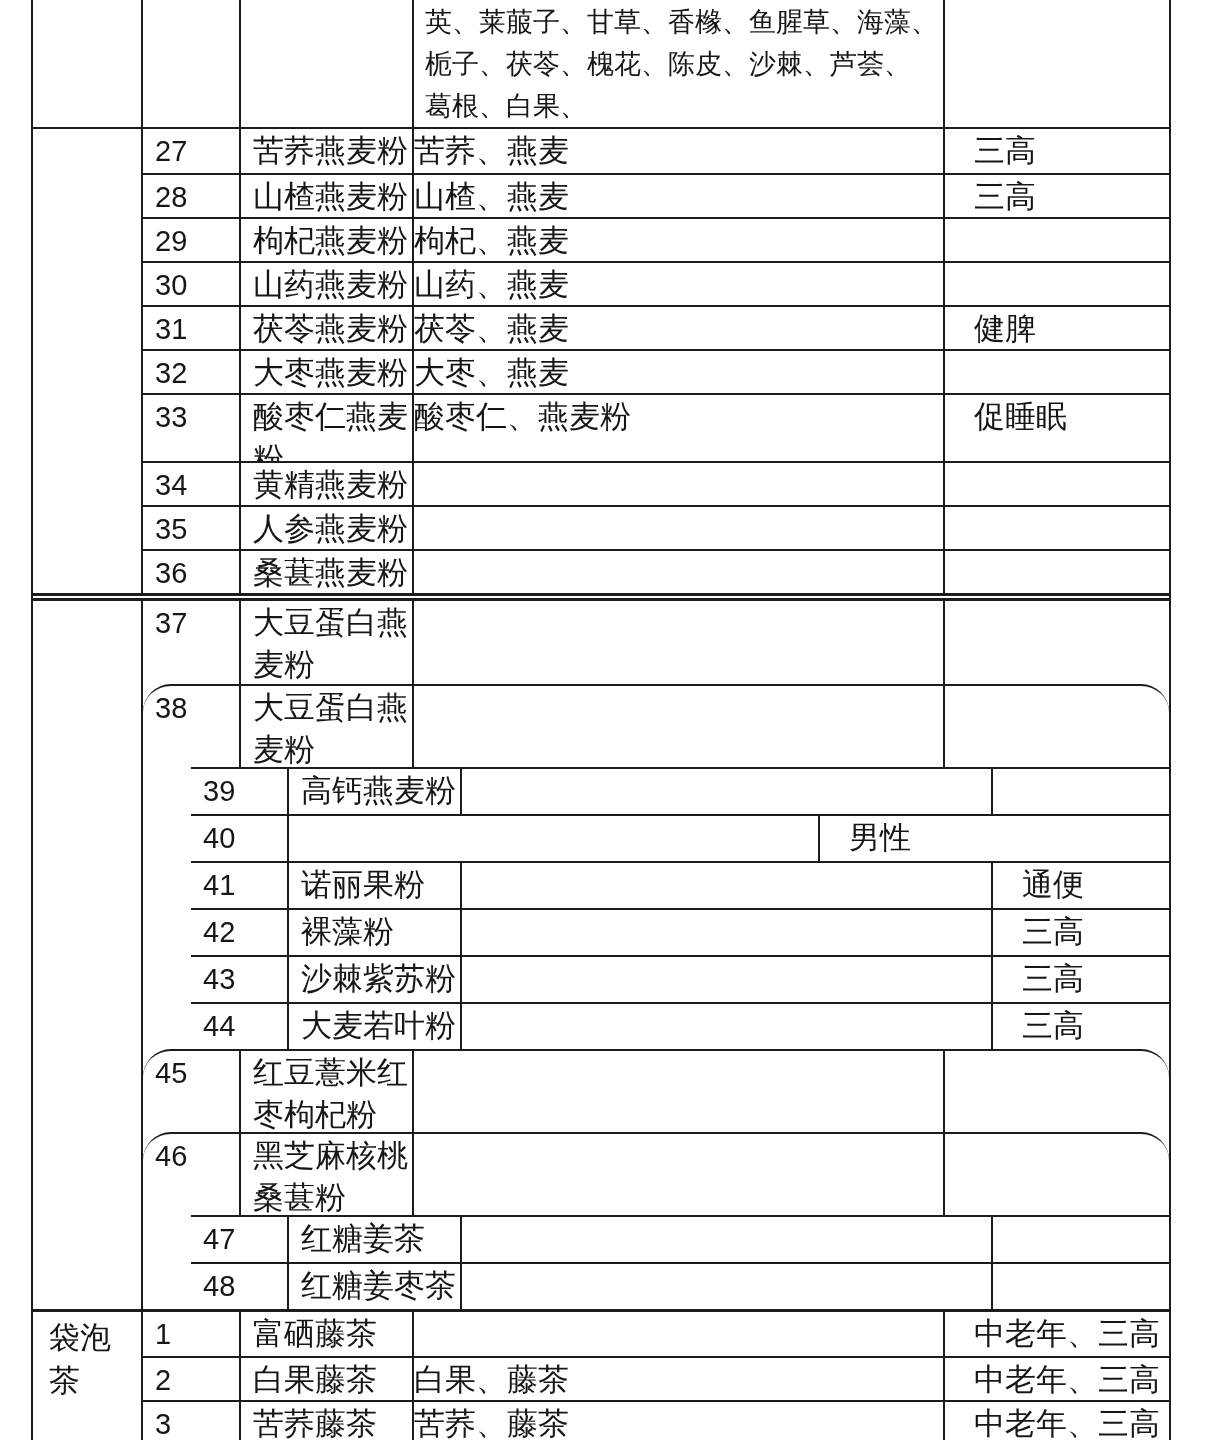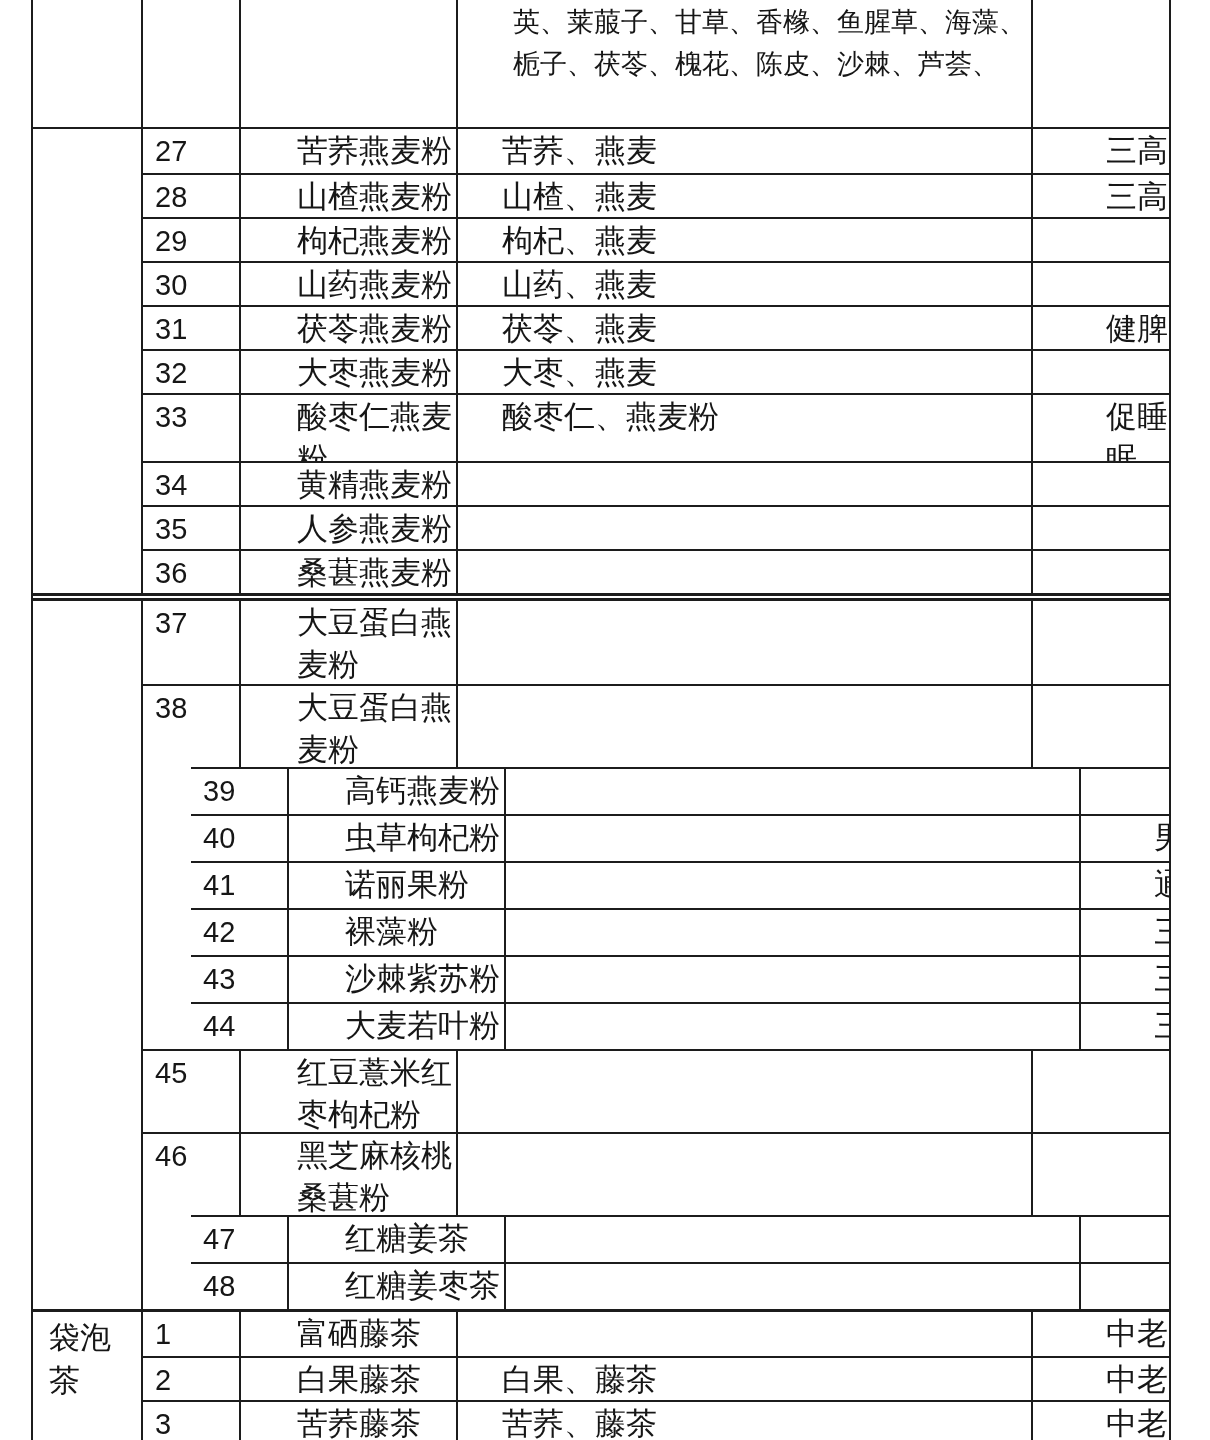--- a/index.html
+++ b/index.html
@@ -38,27 +38,26 @@
     line-height: 43px;
     word-break: break-all;
   }
   .rows { flex: 1 1 auto; min-width: 0; }
 
   .row {
     display: flex;
     box-sizing: border-box;
     height: 44px;
     overflow: hidden;
-    gap: 44px;
   }
   .row + .row { border-top: 2px solid #1c1c1c; }
   .row.t { height: 68px; }
   .row.cont { height: 127px; }
   .sec2 .row.s { height: 47px; margin-left: 48px; }
-  .sec2 .row.t { height: 83px; }
+  .sec2 .row.t { height: 83px; border-radius: 28px; }
 
   .cell {
     box-sizing: border-box;
     font-size: 31px;
     line-height: 42px;
     padding-top: 1px;
     word-break: break-all;
     overflow: hidden;
   }
   .c-num {
@@ -96,20 +95,21 @@
   <div class="table" id="table-root">
       <div class="section sec0">
     <div class="cat"></div>
     <div class="rows">
           <div class="row cont">
     <div class="cell c-num"></div>
     <div class="cell c-name"></div>
     <div class="cell c-ing">
               <div>英、莱菔子、甘草、香橼、鱼腥草、海藻、</div>
               <div>栀子、茯苓、槐花、陈皮、沙棘、芦荟、</div>
+              <div>葛根、白果、</div>
             </div>
     <div class="cell c-fn"></div>
   </div>
         </div>
   </div>
       <div class="section sec1">
     <div class="cat"></div>
     <div class="rows">
           <div class="row s">
     <div class="cell c-num">27</div>
@@ -189,21 +189,20 @@
     <div class="cell c-fn"></div>
   </div>
           <div class="row s">
     <div class="cell c-num">39</div>
     <div class="cell c-name">高钙燕麦粉</div>
     <div class="cell c-ing"></div>
     <div class="cell c-fn"></div>
   </div>
           <div class="row s">
     <div class="cell c-num">40</div>
-    <div class="cell c-name">虫草枸杞粉</div>
     <div class="cell c-ing"></div>
     <div class="cell c-fn">男性</div>
   </div>
           <div class="row s">
     <div class="cell c-num">41</div>
     <div class="cell c-name">诺丽果粉</div>
     <div class="cell c-ing"></div>
     <div class="cell c-fn">通便</div>
   </div>
           <div class="row s">

